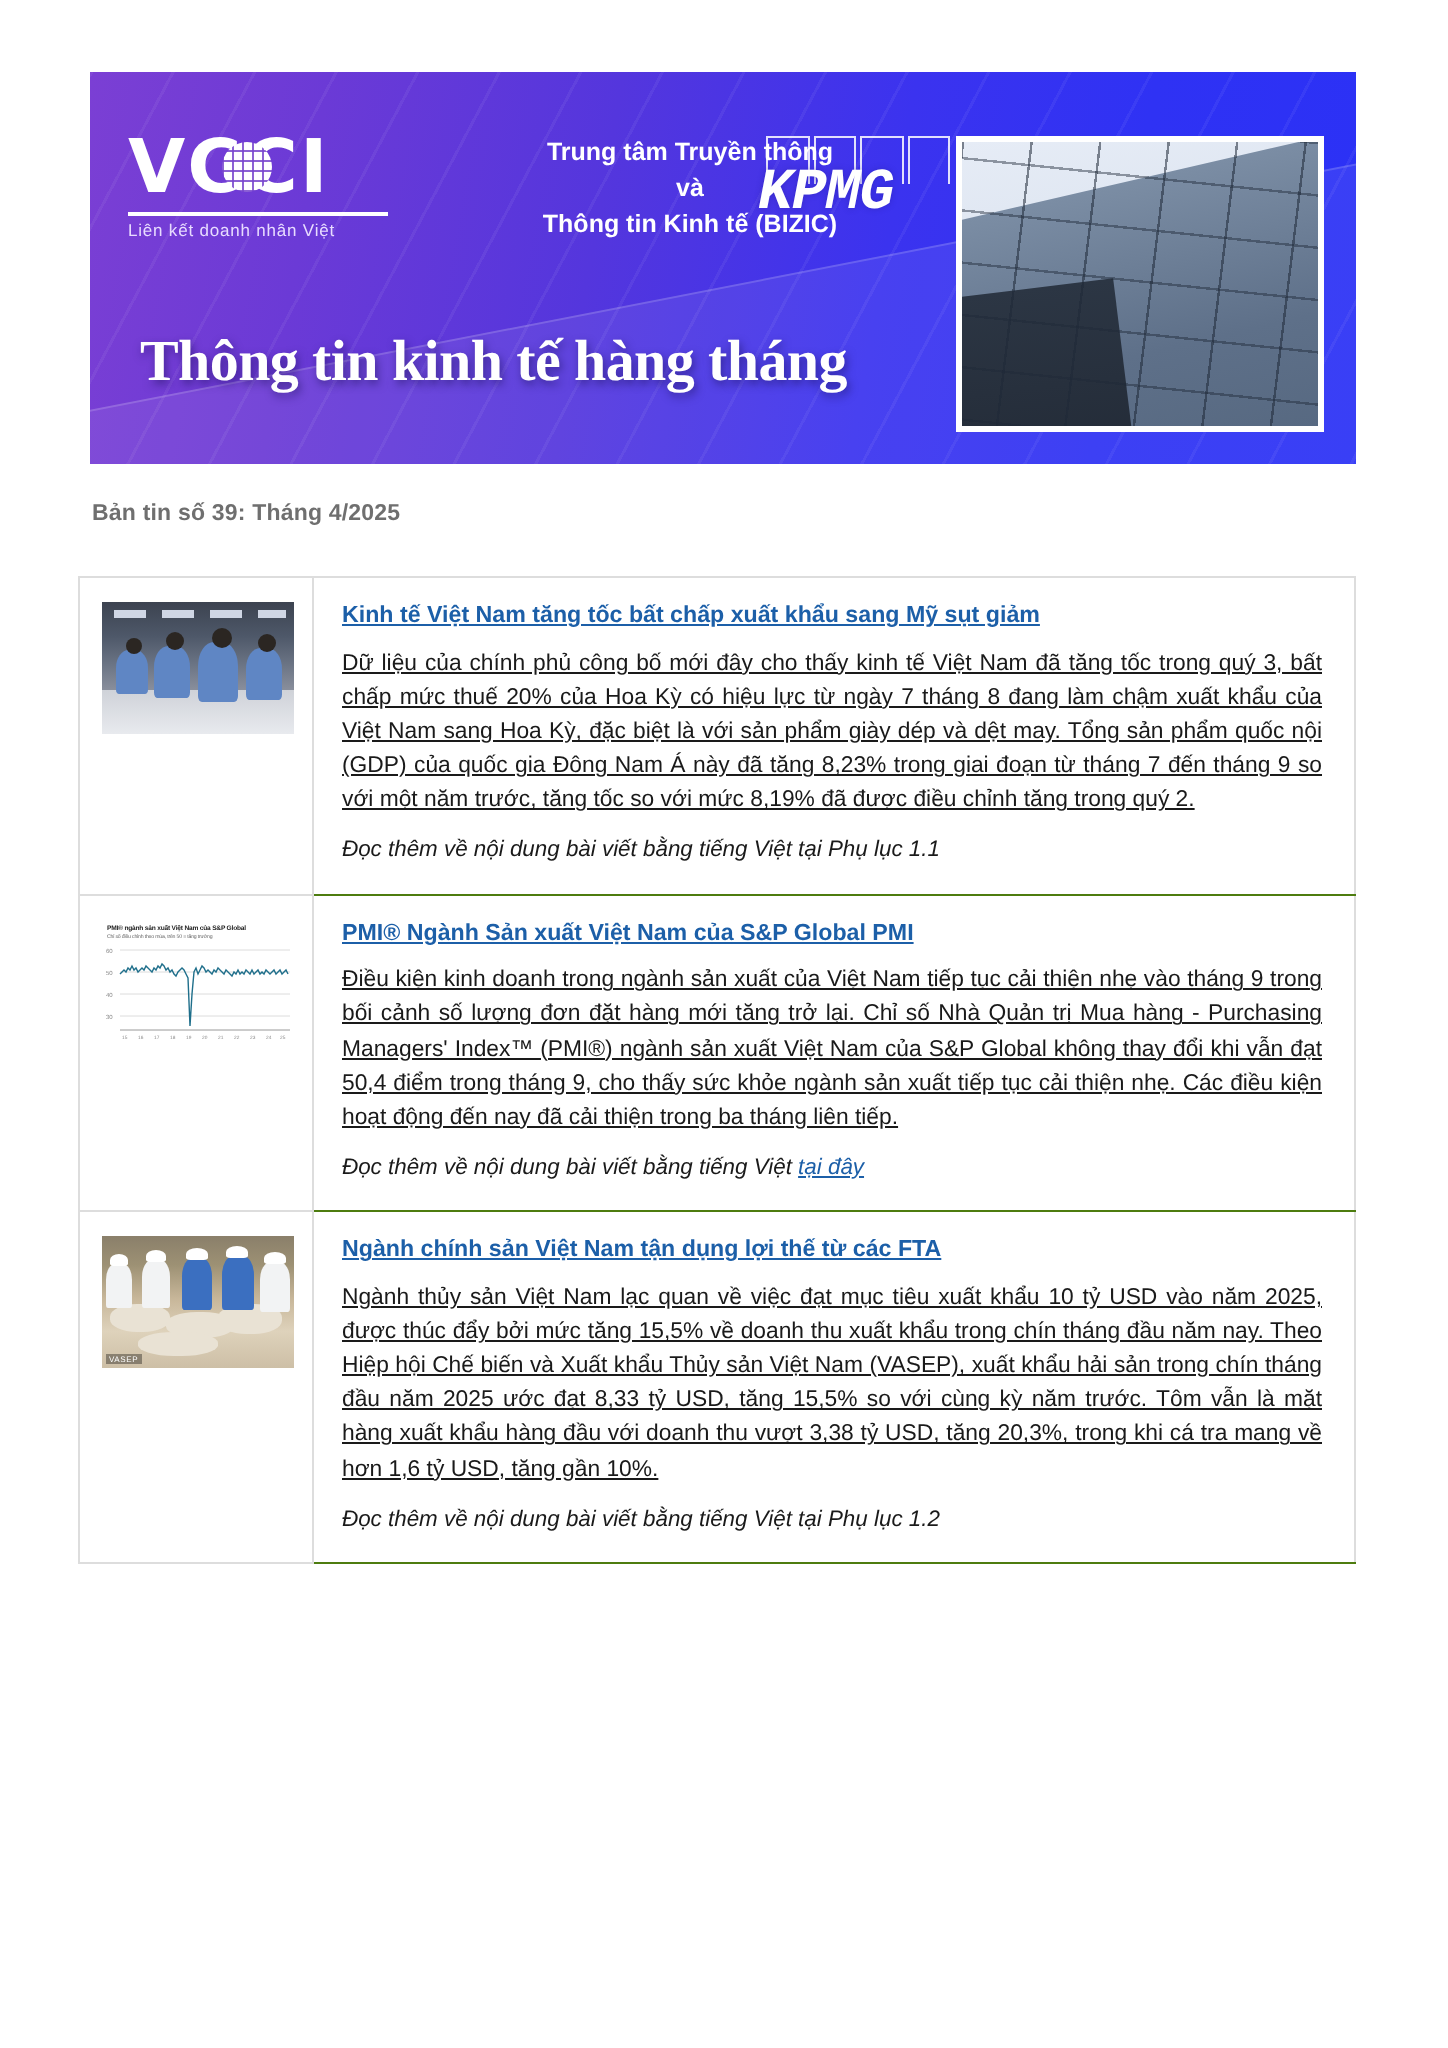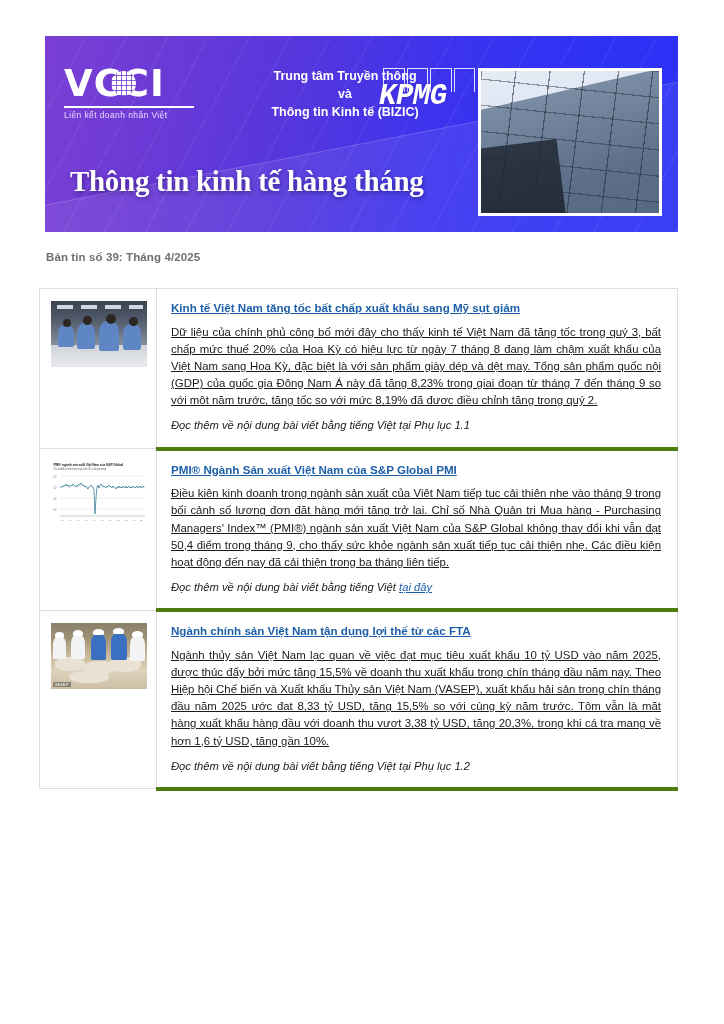--- a/index.html
+++ b/index.html
@@ -233,21 +233,21 @@
   .cell-thumb {
     width: 107px;
     border-right: 1px solid #dddddd;
     border-bottom: 1px solid #dddddd;
     border-left: 1px solid #dddddd;
     padding: 12px 4px 12px 5px;
     text-align: center;
   }
   .cell-body {
     border-right: 1px solid #dddddd;
-    border-bottom: 4px solid #4d7c0f;
+    border-bottom: 1px solid #4d7c0f;
     padding: 11px 12px 13px 14px;
   }
   tr.row:first-child .cell-thumb,
   tr.row:first-child .cell-body { border-top: 1px solid #dddddd; }
 
   .art-title {
     font-size: 11.6px;
     font-weight: bold;
     color: #1c5fa8;
     text-decoration: underline;

